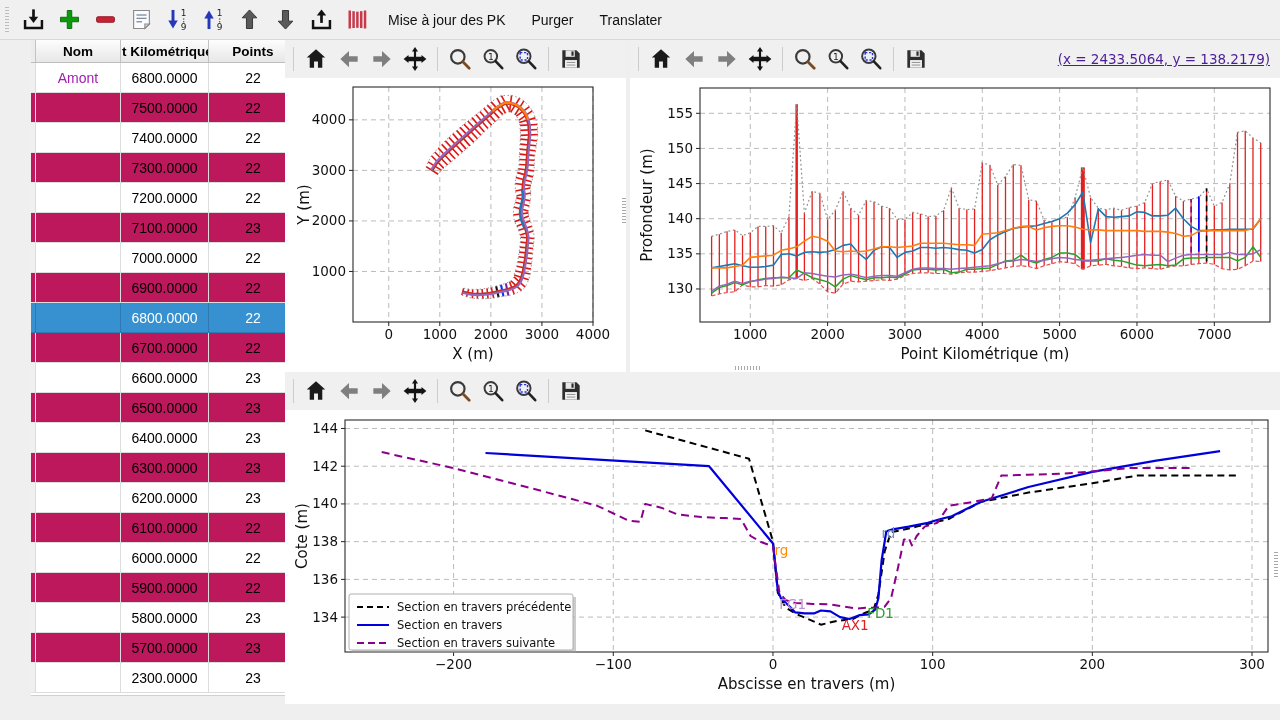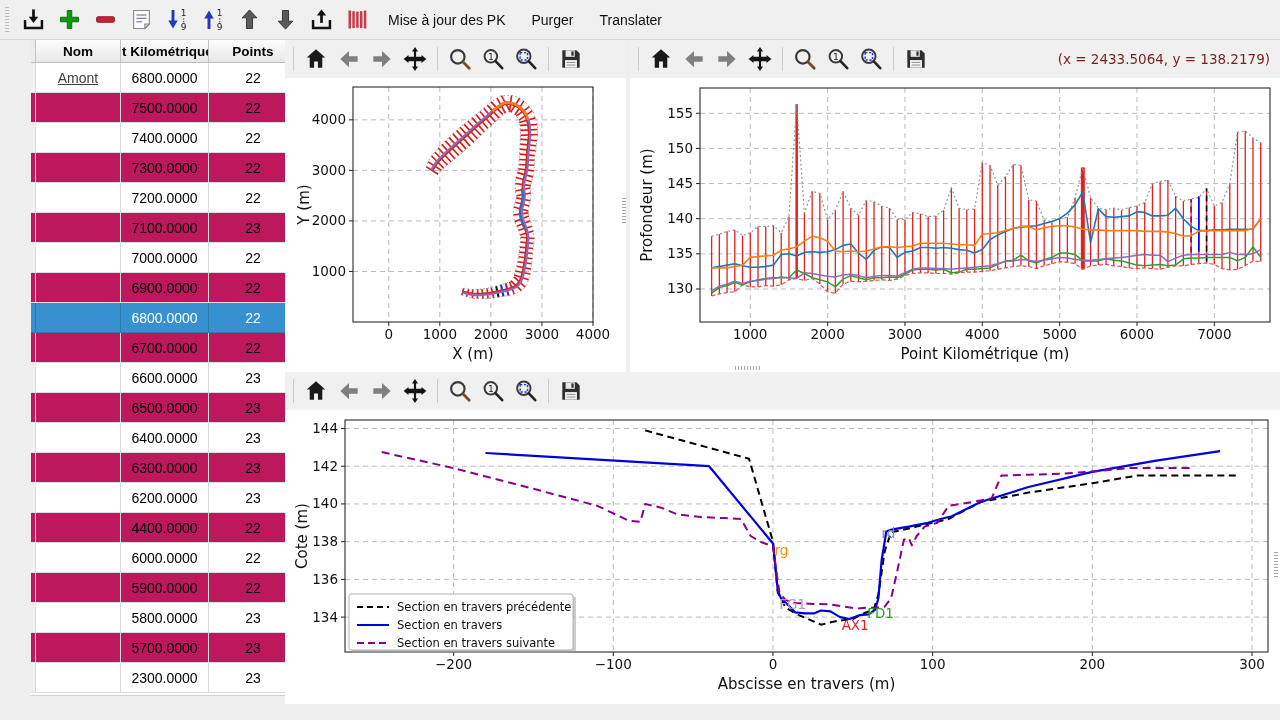--- a/index.html
+++ b/index.html
@@ -30,21 +30,21 @@
   .trow{display:flex;height:30px;}
   .tcell{box-sizing:border-box;border-right:1px solid #dcdcdc;border-bottom:1px solid #dcdcdc;
          display:flex;align-items:center;justify-content:center;font-size:14px;color:#000;
          background:#fff;overflow:hidden;}
   .c-gutter{width:5px;background:#f0f0f0;border-bottom:1px solid #e2e2e2;}
   .c-nom{width:85px;}
   .c-pk{width:88px;}
   .c-pts{width:89px;}
   .trow.alt .tcell{background:#be185d;}
   .trow.selected .tcell{background:#3791d0;color:#fff;border-color:#2d7ab2;}
-  .c-nom.amont{color:#404040;text-decoration:underline;}
+  .c-nom.amont{color:#a21caf;}
   
   .vscroll{position:absolute;right:0;top:0;width:17px;height:655px;background:#f0f0f0;
            border-left:1px solid #d8d8d8;box-sizing:border-box;}
   .varrow{position:absolute;left:0;width:16px;height:16px;text-align:center;font-size:8px;
           color:#707070;line-height:16px;cursor:default;}
   .vthumb{position:absolute;left:2px;width:12px;top:185px;height:455px;background:#fcfcfc;
           border:1px solid #bcbcbc;border-radius:2px;}
   
   .panel{position:absolute;background:#f0f0f0;}
   #panel-plan{left:285px;top:40px;width:341px;height:332px;}
@@ -52,22 +52,22 @@
   #panel-section{left:285px;top:372px;width:995px;height:328px;}
   .mpl-toolbar{position:absolute;left:0;top:0;right:0;height:38px;display:flex;
                align-items:center;padding-left:4px;gap:3px;}
   .mbtn{width:30px;height:32px;background:transparent;border:none;padding:0;
         display:flex;align-items:center;justify-content:center;cursor:default;}
   .mpl-sep{width:1px;height:24px;background:#cccccc;margin:0 4px;}
   .figure{position:absolute;left:0;top:38px;background:#ffffff;}
   #plan-svg{width:341px;height:294px;}
   #profile-svg{width:650px;height:294px;}
   #section-svg{width:995px;height:290px;}
-  .readout{position:absolute;right:10px;top:11px;font-size:13.5px;color:#7f1d1d;
-           font-family:"DejaVu Sans","Liberation Sans",sans-serif;}
+  .readout{position:absolute;right:10px;top:11px;font-size:13.5px;color:#4c1d95;
+           font-family:"DejaVu Sans","Liberation Sans",sans-serif;text-decoration:underline;}
   .dots-v{position:absolute;width:4px;height:26px;
           background:repeating-linear-gradient(to bottom,#a8a8a8 0 1px,transparent 1px 3px);}
   .dots-h{position:absolute;width:26px;height:4px;
           background:repeating-linear-gradient(to right,#a8a8a8 0 1px,transparent 1px 3px);}
 </style>
 </head>
 <body>
 
 <div class="toolbar">
   <div class="drag-handle"></div>
@@ -246,21 +246,21 @@
       </div>
       <div class="trow">
         <div class="tcell c-gutter"></div>
         <div class="tcell c-nom"></div>
         <div class="tcell c-pk">6200.0000</div>
         <div class="tcell c-pts">23</div>
       </div>
       <div class="trow alt">
         <div class="tcell c-gutter"></div>
         <div class="tcell c-nom"></div>
-        <div class="tcell c-pk">4400.0000</div>
+        <div class="tcell c-pk">6100.0000</div>
         <div class="tcell c-pts">22</div>
       </div>
       <div class="trow">
         <div class="tcell c-gutter"></div>
         <div class="tcell c-nom"></div>
         <div class="tcell c-pk">6000.0000</div>
         <div class="tcell c-pts">22</div>
       </div>
       <div class="trow alt">
         <div class="tcell c-gutter"></div>

